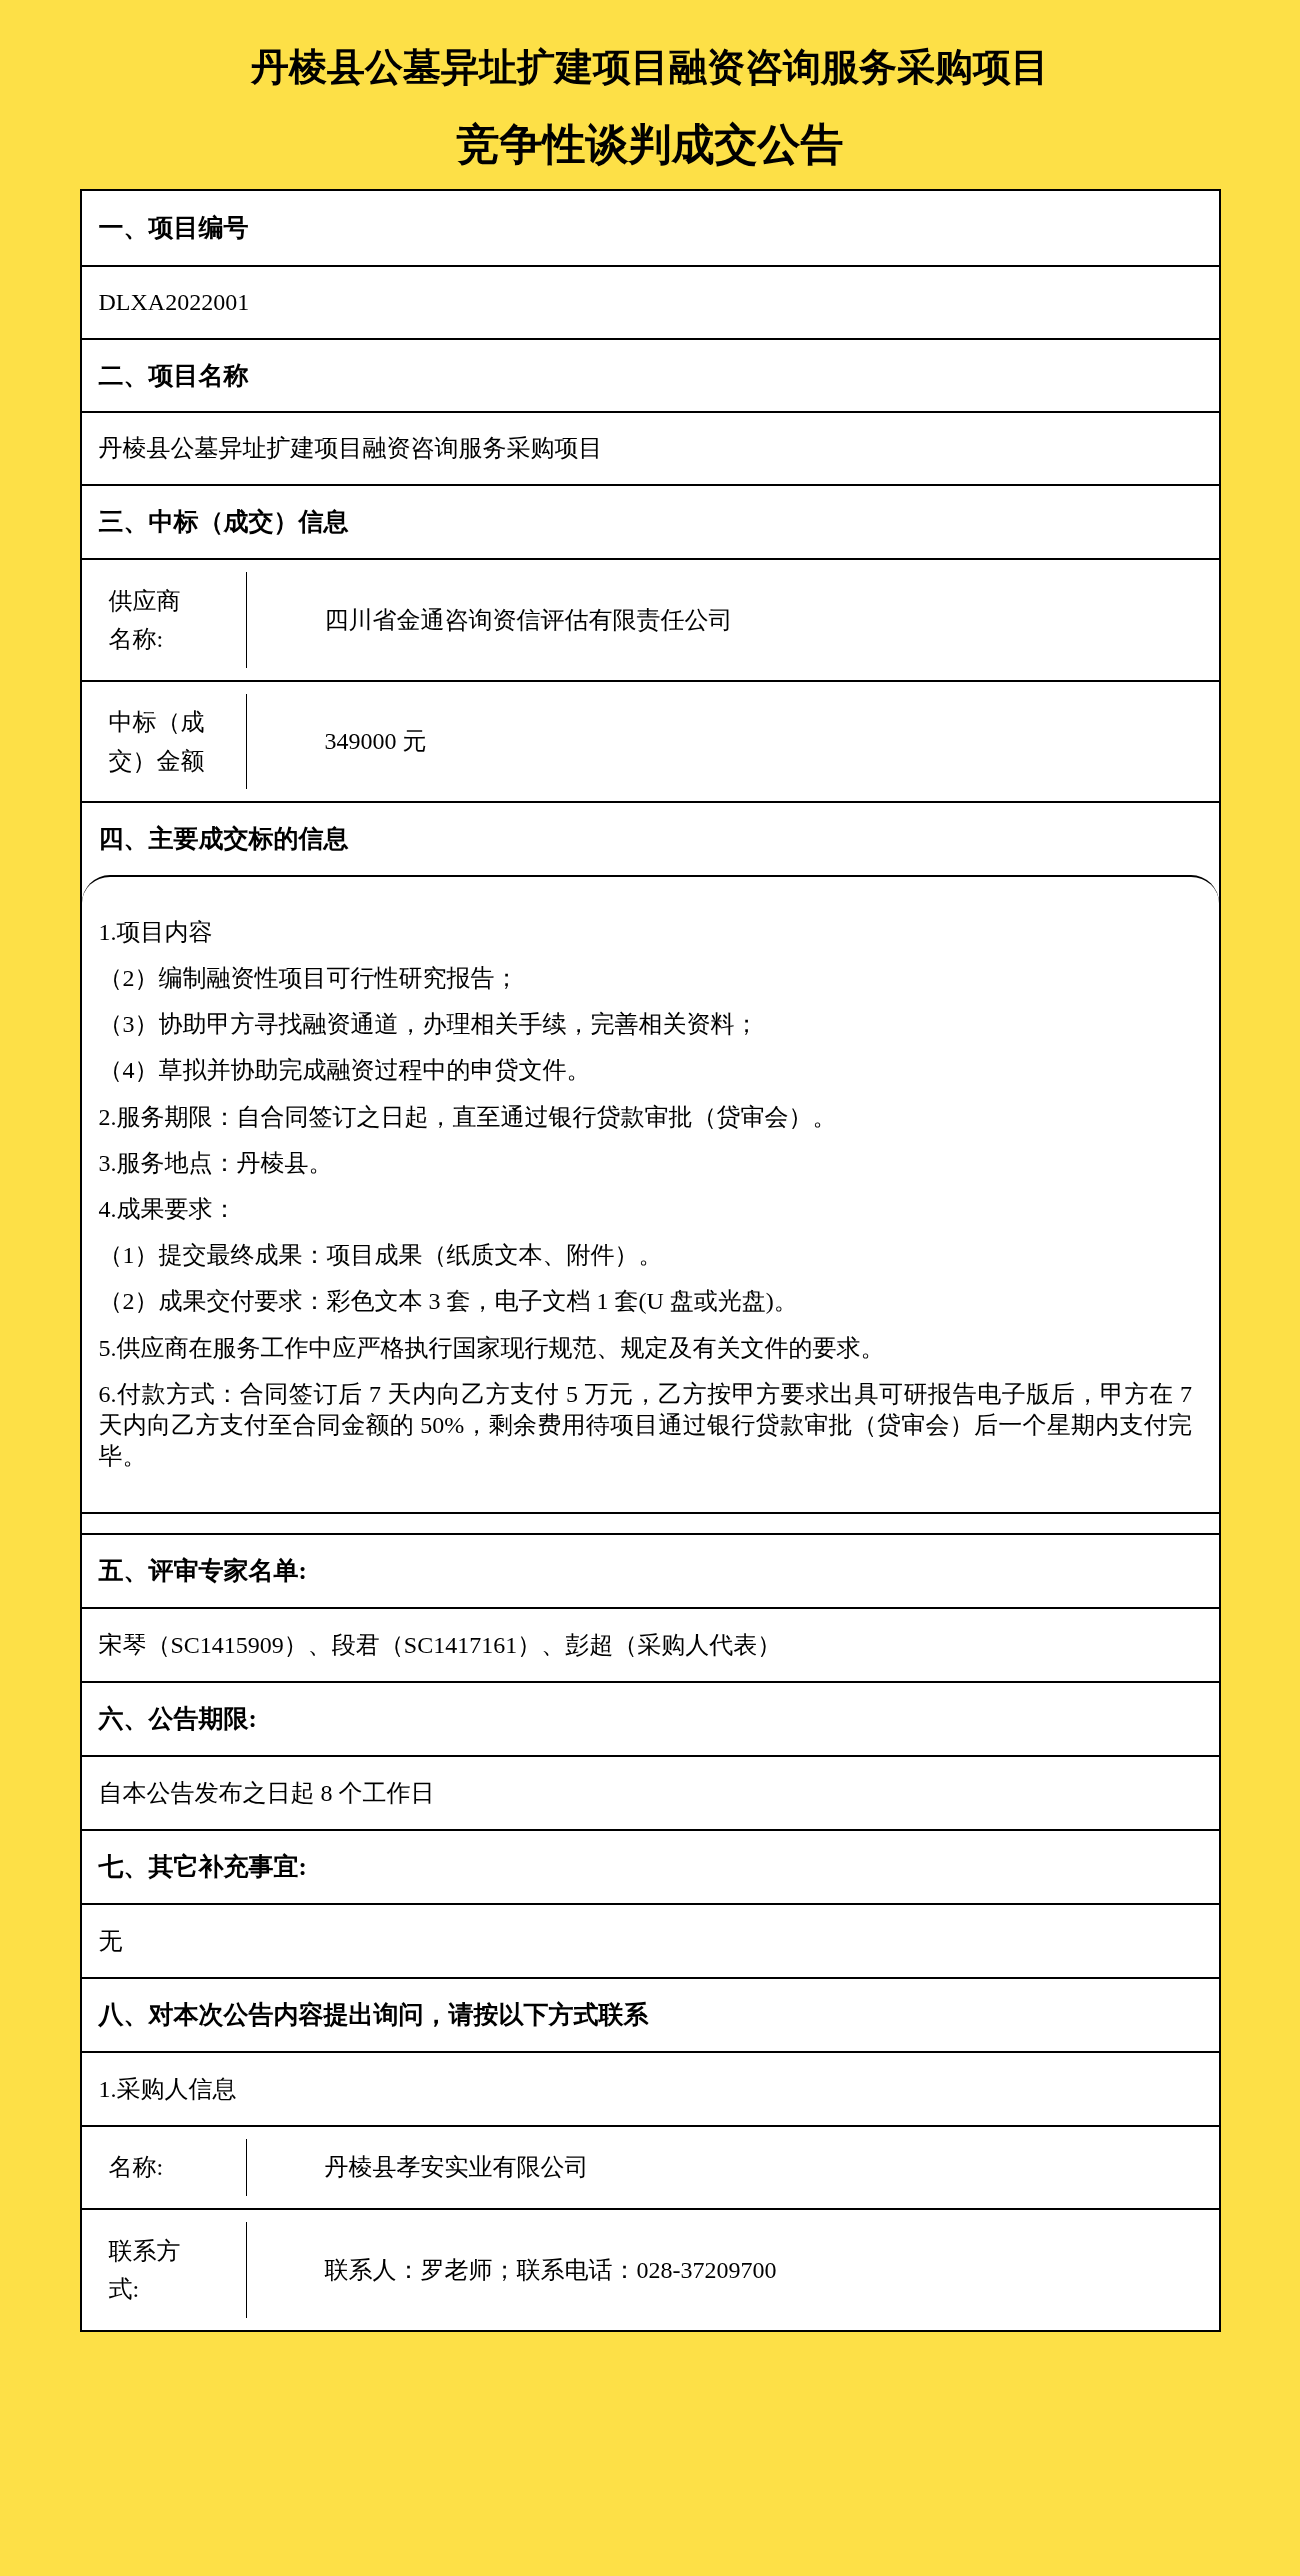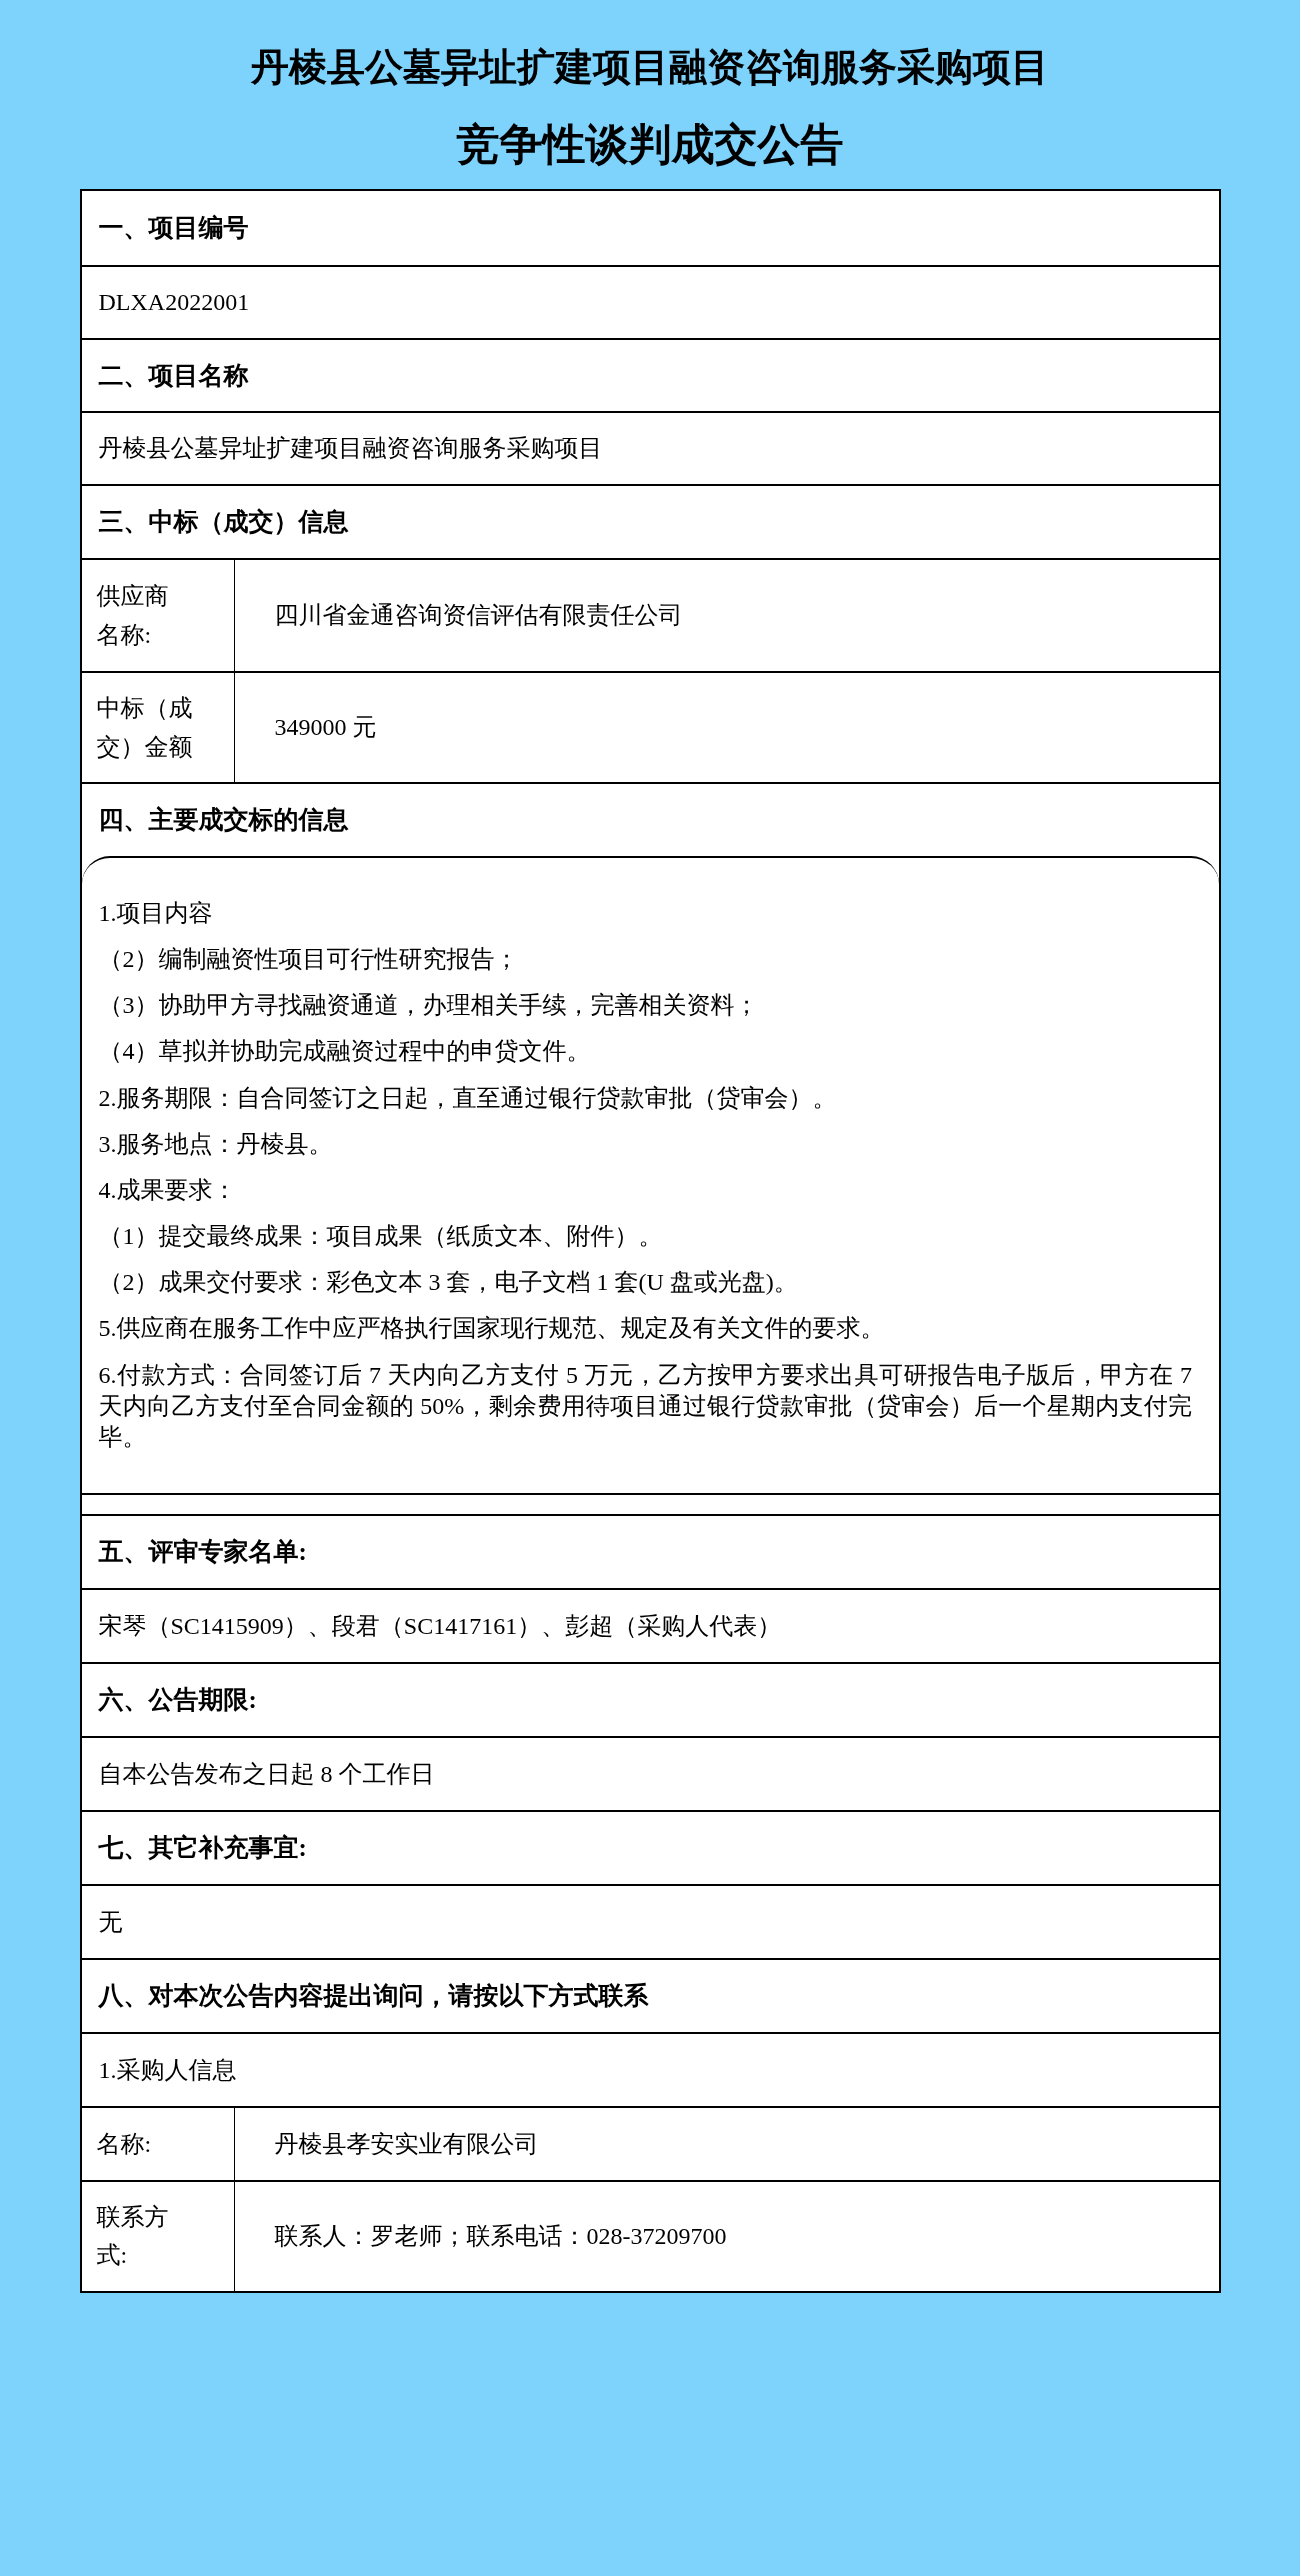--- a/index.html
+++ b/index.html
@@ -10,21 +10,21 @@
   body {
     width: 1300px;
     height: 2576px;
     color: #000000;
     font-family: "Liberation Serif", "DejaVu Serif", serif;
   }
   .page {
     position: relative;
     width: 1300px;
     height: 2576px;
-    background: #7dd3fc;
+    background: #fde047;
     overflow: hidden;
   }
   .doc-title {
     margin: 45px 0 0 0;
     text-align: center;
     font-size: 38px;
     font-weight: bold;
     line-height: 1.2;
   }
   .doc-subtitle {
@@ -54,21 +54,21 @@
   }
   .row.header {
     font-weight: bold;
     font-size: 25px;
   }
   .h77  { min-height: 73px; }
   .h78  { min-height: 74px; }
   .h118 { min-height: 111px; }
   .h120 { min-height: 113px; }
   .spacer { min-height: 21px; padding: 0; }
-  .row.kv { padding: 0; align-items: stretch; }
+  .row.kv { padding: 12px; align-items: stretch; gap: 38px; }
   .kv .label {
     width: 153px;
     box-sizing: border-box;
     border-right: 1.9px solid #000;
     padding: 9.4px 5.7px 9.4px 15px;
     display: flex;
     align-items: center;
     white-space: pre-line;
     line-height: 1.6;
   }

